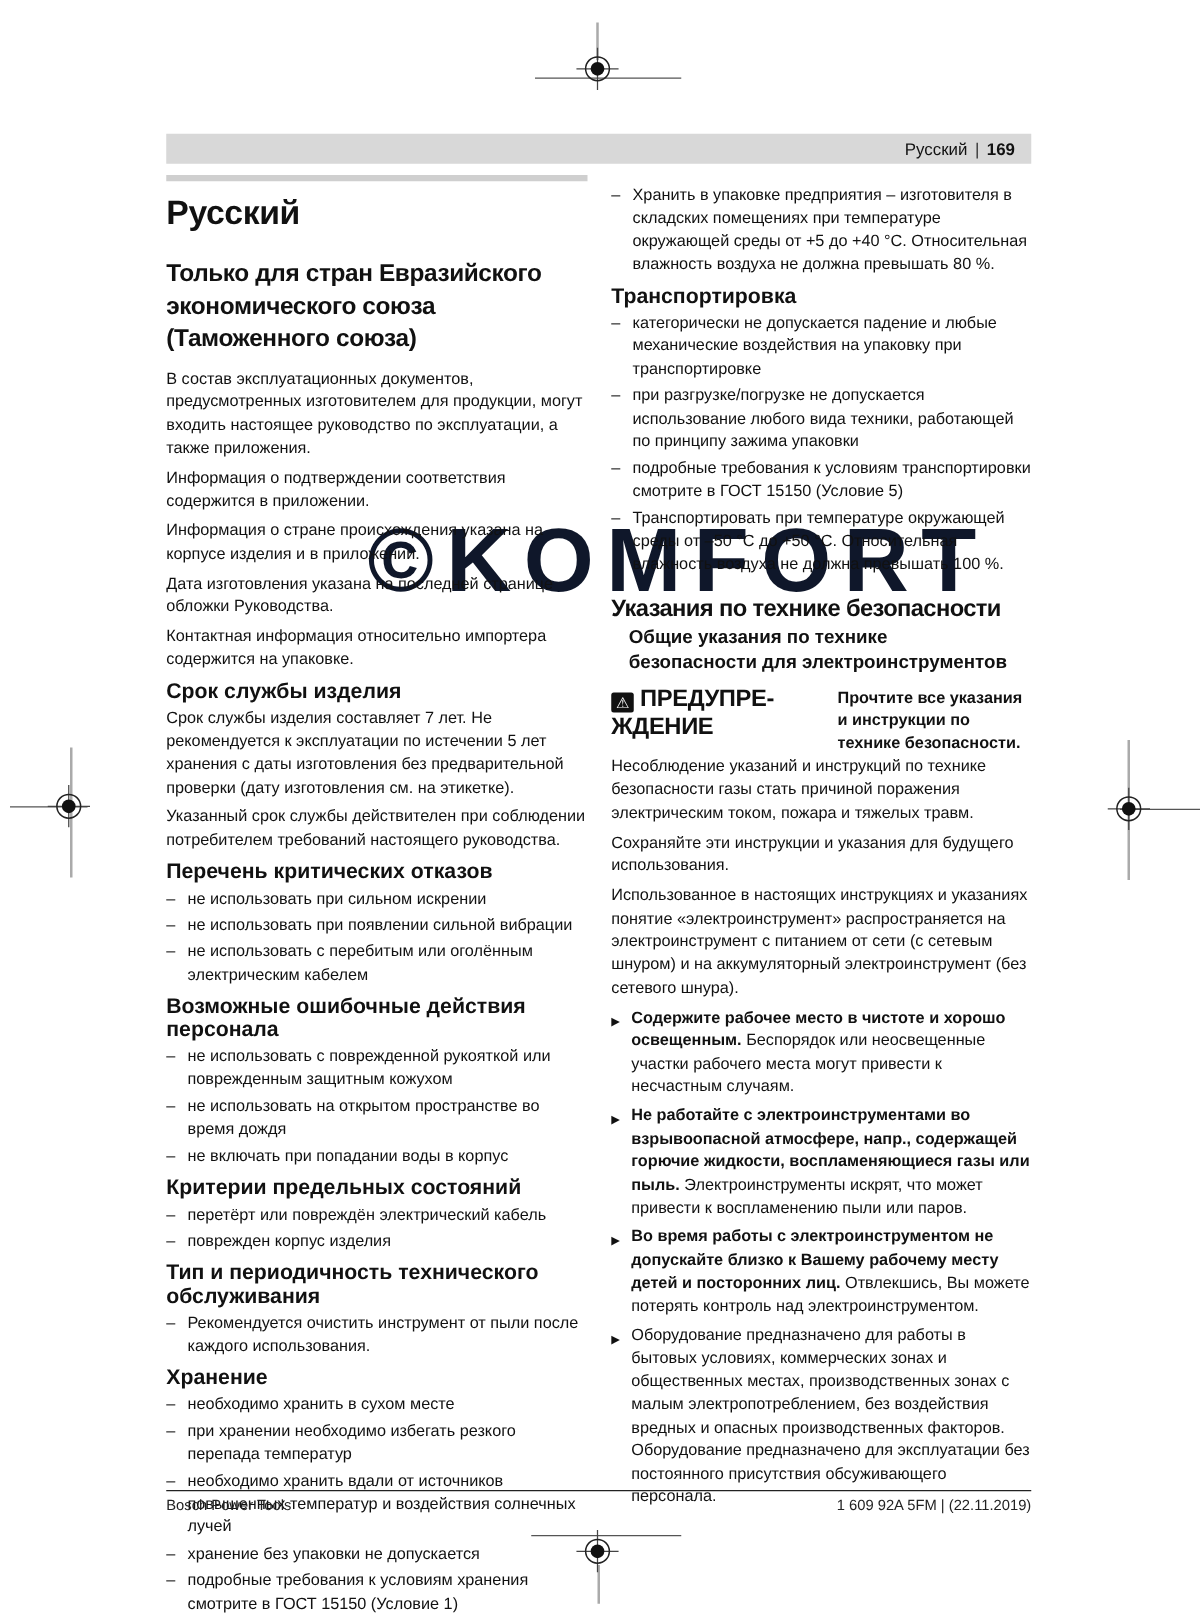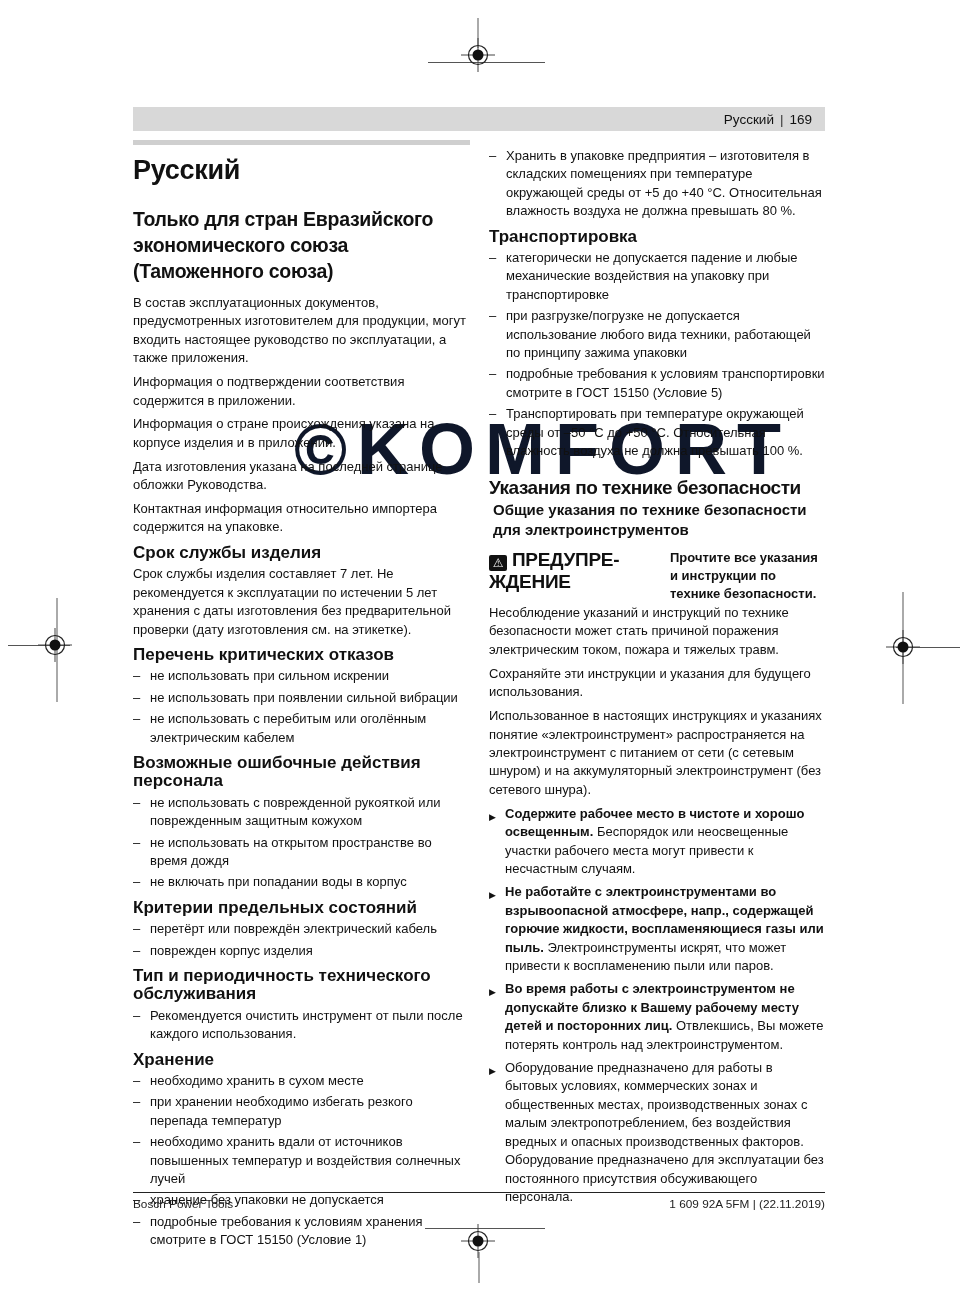--- a/index.html
+++ b/index.html
@@ -14,30 +14,30 @@
     color:#0f172a; white-space:nowrap;
   }
   
   .header-bar {
     position:absolute; left:133px; top:107px; width:692px; height:24px;
     background:#d8d8d8; z-index:2; box-sizing:border-box;
     display:flex; justify-content:flex-end; align-items:center;
     padding-right:13px; font-size:13.5px;
   }
   .header-bar .hsep { margin:0 6px; color:#333; font-weight:normal; }
-  .header-bar .hpg { font-weight:normal; }
+  .header-bar .hpg { font-weight:bold; }
   
   .col { position:absolute; top:140px; width:337px; z-index:1; font-size:13px; line-height:18.4px; }
   .col-left  { left:133px; }
   .col-right { left:489px; }
   .divider { height:5px; background:#cfcfcf; margin-bottom:10px; }
   h1.lang-title { font-size:27px; line-height:30px; margin:7px 0 21px; font-weight:bold; letter-spacing:-0.3px; }
   h2.big-heading { font-size:19.5px; line-height:26px; margin:0 0 10px; font-weight:bold; letter-spacing:-0.3px; }
   h1.safety { font-size:19px; line-height:24px; margin:15px 0 0; font-weight:bold; letter-spacing:-0.5px; white-space:nowrap; }
-  h2.general { font-size:15px; line-height:20px; margin:0 4px 9px; font-weight:bold; }
+  h2.general { font-size:15px; line-height:20px; margin:0 14px 9px; font-weight:bold; }
   p { margin:0 0 5.5px; }
   h3 { font-size:17px; margin:7px 0 3px; font-weight:bold; }
   ul.dash, ul.arrows { list-style:none; margin:0 0 2px; padding:0; }
   ul.dash li { position:relative; padding-left:17px; margin-bottom:3px; }
   ul.dash li::before { content:"–"; position:absolute; left:0; }
   ul.arrows li { position:relative; padding-left:16px; margin-bottom:5px; }
   ul.arrows li::before { content:"▶"; position:absolute; left:0; top:3px; font-size:9px; }
   .bold-p { font-weight:normal; }
   
   .warn { margin:2px 0 6px; }
@@ -123,20 +123,21 @@
     <h2 class="big-heading">Только для стран Евразийского экономического союза (Таможенного союза)</h2>
 
     <p>В состав эксплуатационных документов, предусмотренных изготовителем для продукции, могут входить настоящее руководство по эксплуатации, а также приложения.</p>
     <p>Информация о подтверждении соответствия содержится в приложении.</p>
     <p>Информация о стране происхождения указана на корпусе изделия и в приложении.</p>
     <p>Дата изготовления указана на последней странице обложки Руководства.</p>
     <p>Контактная информация относительно импортера содержится на упаковке.</p>
 
     <h3>Срок службы изделия</h3>
     <p>Срок службы изделия составляет 7 лет. Не рекомендуется к эксплуатации по истечении 5 лет хранения с даты изготовления без предварительной проверки (дату изготовления см. на этикетке).</p>
+    <p>Указанный срок службы действителен при соблюдении потребителем требований настоящего руководства.</p>
 
     <h3>Перечень критических отказов</h3>
     <ul class="dash">
       <li>не использовать при сильном искрении</li>
       <li>не использовать при появлении сильной вибрации</li>
       <li>не использовать с перебитым или оголённым электрическим кабелем</li>
     </ul>
 
     <h3>Возможные ошибочные действия персонала</h3>
     <ul class="dash">
@@ -180,21 +181,21 @@
     </ul>
 
     <h1 class="safety">Указания по технике безопасности</h1>
     <h2 class="general">Общие указания по технике безопасности для электроинструментов</h2>
 
     <div class="warn">
       <div class="warn-label">
         <span class="warn-icon">⚠</span><span>ПРЕДУПРЕ-</span><br>
         <span>ЖДЕНИЕ</span>
       </div>
-      <p class="warn-text"><b>Прочтите все указания и инструкции по технике безопасности.</b> <span>Несоблюдение указаний и инструкций по технике безопасности может стать причиной поражения электрическим током, пожара и тяжелых травм.</span></p>
+      <p class="warn-text"><b>Прочтите все указания и инструкции по технике безопасности.</b> <span>Несоблюдение указаний и инструкций по технике безопасности газы стать причиной поражения электрическим током, пожара и тяжелых травм.</span></p>
     </div>
 
     <p class="bold-p">Сохраняйте эти инструкции и указания для будущего использования.</p>
     <p>Использованное в настоящих инструкциях и указаниях понятие «электроинструмент» распространяется на электроинструмент с питанием от сети (с сетевым шнуром) и на аккумуляторный электроинструмент (без сетевого шнура).</p>
 
     <ul class="arrows">
       <li><b>Содержите рабочее место в чистоте и хорошо освещенным.</b> <span>Беспорядок или неосвещенные участки рабочего места могут привести к несчастным случаям.</span></li>
       <li><b>Не работайте с электроинструментами во взрывоопасной атмосфере, напр., содержащей горючие жидкости, воспламеняющиеся газы или пыль.</b> <span>Электроинструменты искрят, что может привести к воспламенению пыли или паров.</span></li>
       <li><b>Во время работы с электроинструментом не допускайте близко к Вашему рабочему месту детей и посторонних лиц.</b> <span>Отвлекшись, Вы можете потерять контроль над электроинструментом.</span></li>
       <li><b></b> <span>Оборудование предназначено для работы в бытовых условиях, коммерческих зонах и общественных местах, производственных зонах с малым электропотреблением, без воздействия вредных и опасных производственных факторов. Оборудование предназначено для эксплуатации без постоянного присутствия обсуживающего персонала.</span></li>

